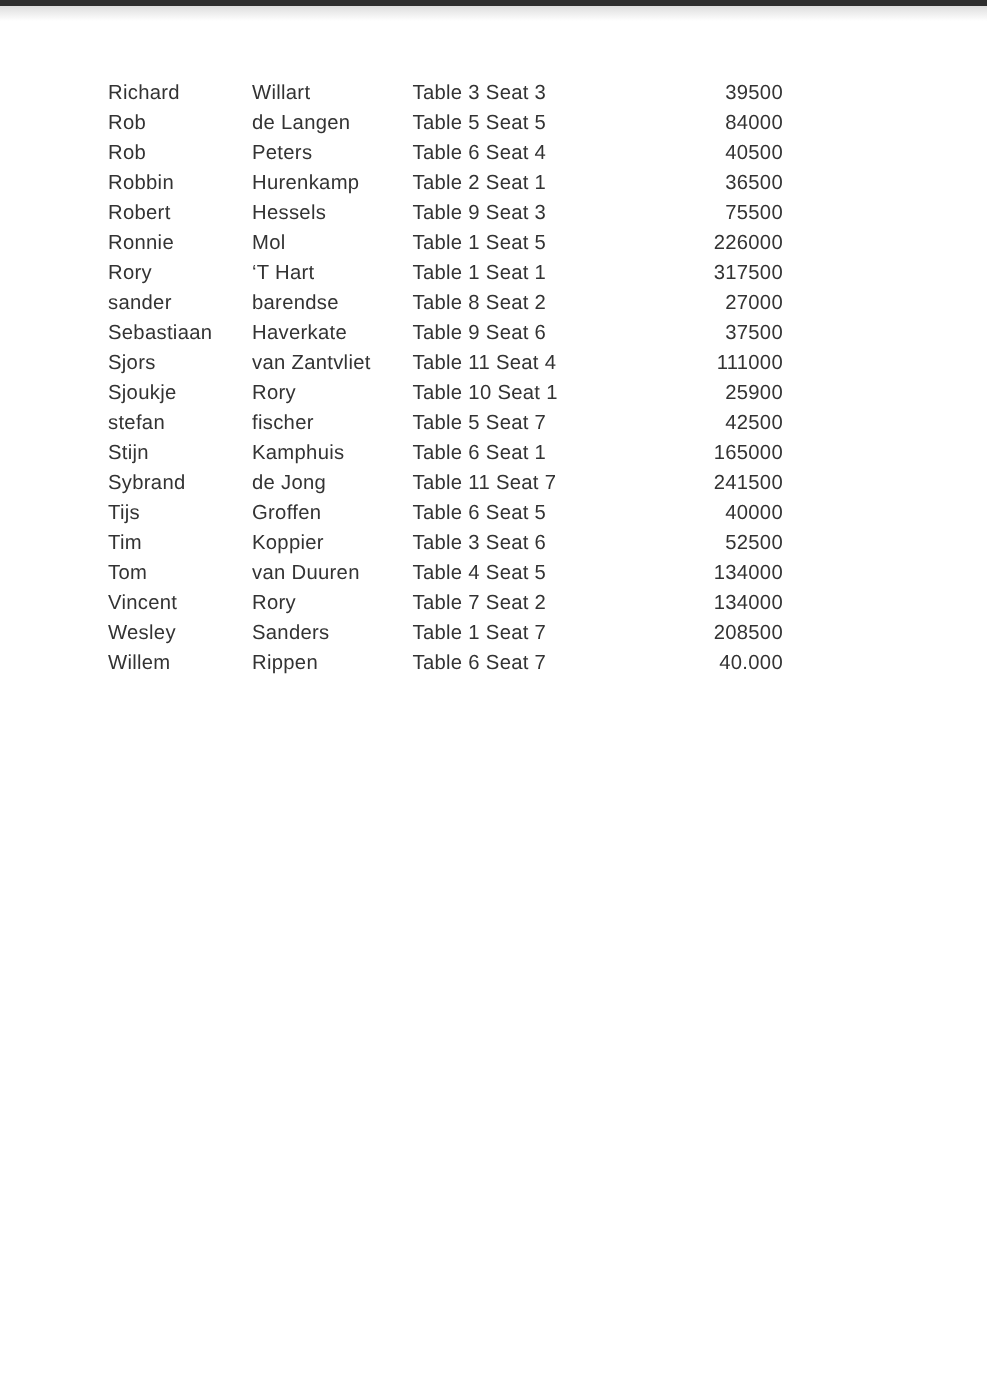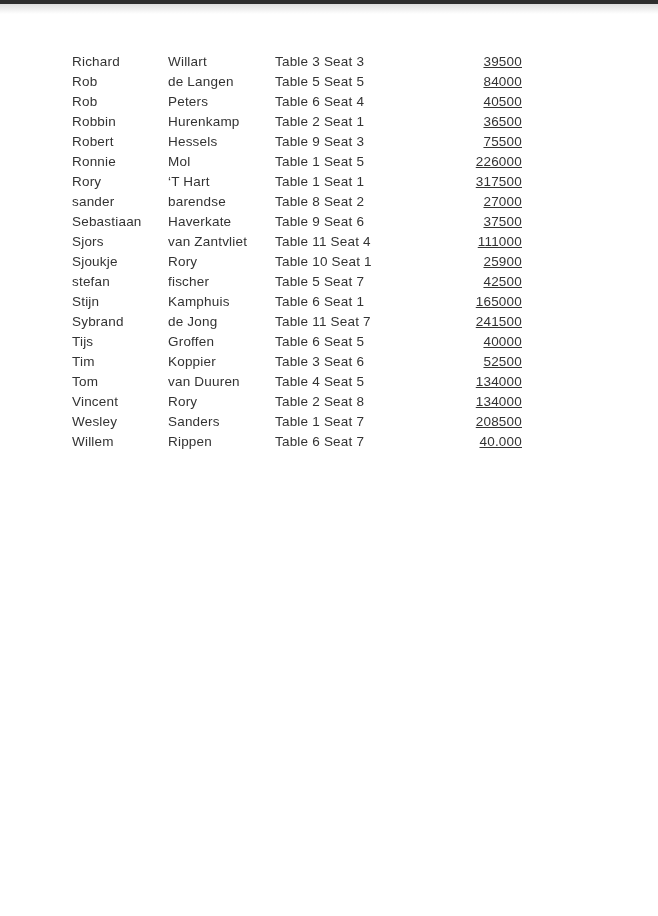--- a/index.html
+++ b/index.html
@@ -34,21 +34,21 @@
     height: 20px;
     align-items: center;
   }
   .cell {
     font-size: 13.5px;
     color: #333333;
     letter-spacing: 0.2px;
     white-space: nowrap;
     line-height: 20px;
   }
-  .chips { text-align: right; text-decoration: underline; }
+  .chips { text-align: right; }
 </style>
 </head>
 <body>
 
 <div class="top-bar"></div>
 <div class="top-bar-shadow"></div>
 
 <div class="player-list">
   <div class="player-row">
     <span class="cell first-name">Richard</span>
@@ -165,21 +165,21 @@
   <div class="player-row">
     <span class="cell first-name">Tom</span>
     <span class="cell last-name">van Duuren</span>
     <span class="cell seat">Table 4 Seat 5</span>
     <span class="cell chips">134000</span>
   </div>
 
   <div class="player-row">
     <span class="cell first-name">Vincent</span>
     <span class="cell last-name">Rory</span>
-    <span class="cell seat">Table 2 Seat 8</span>
+    <span class="cell seat">Table 7 Seat 2</span>
     <span class="cell chips">134000</span>
   </div>
 
   <div class="player-row">
     <span class="cell first-name">Wesley</span>
     <span class="cell last-name">Sanders</span>
     <span class="cell seat">Table 1 Seat 7</span>
     <span class="cell chips">208500</span>
   </div>
 

